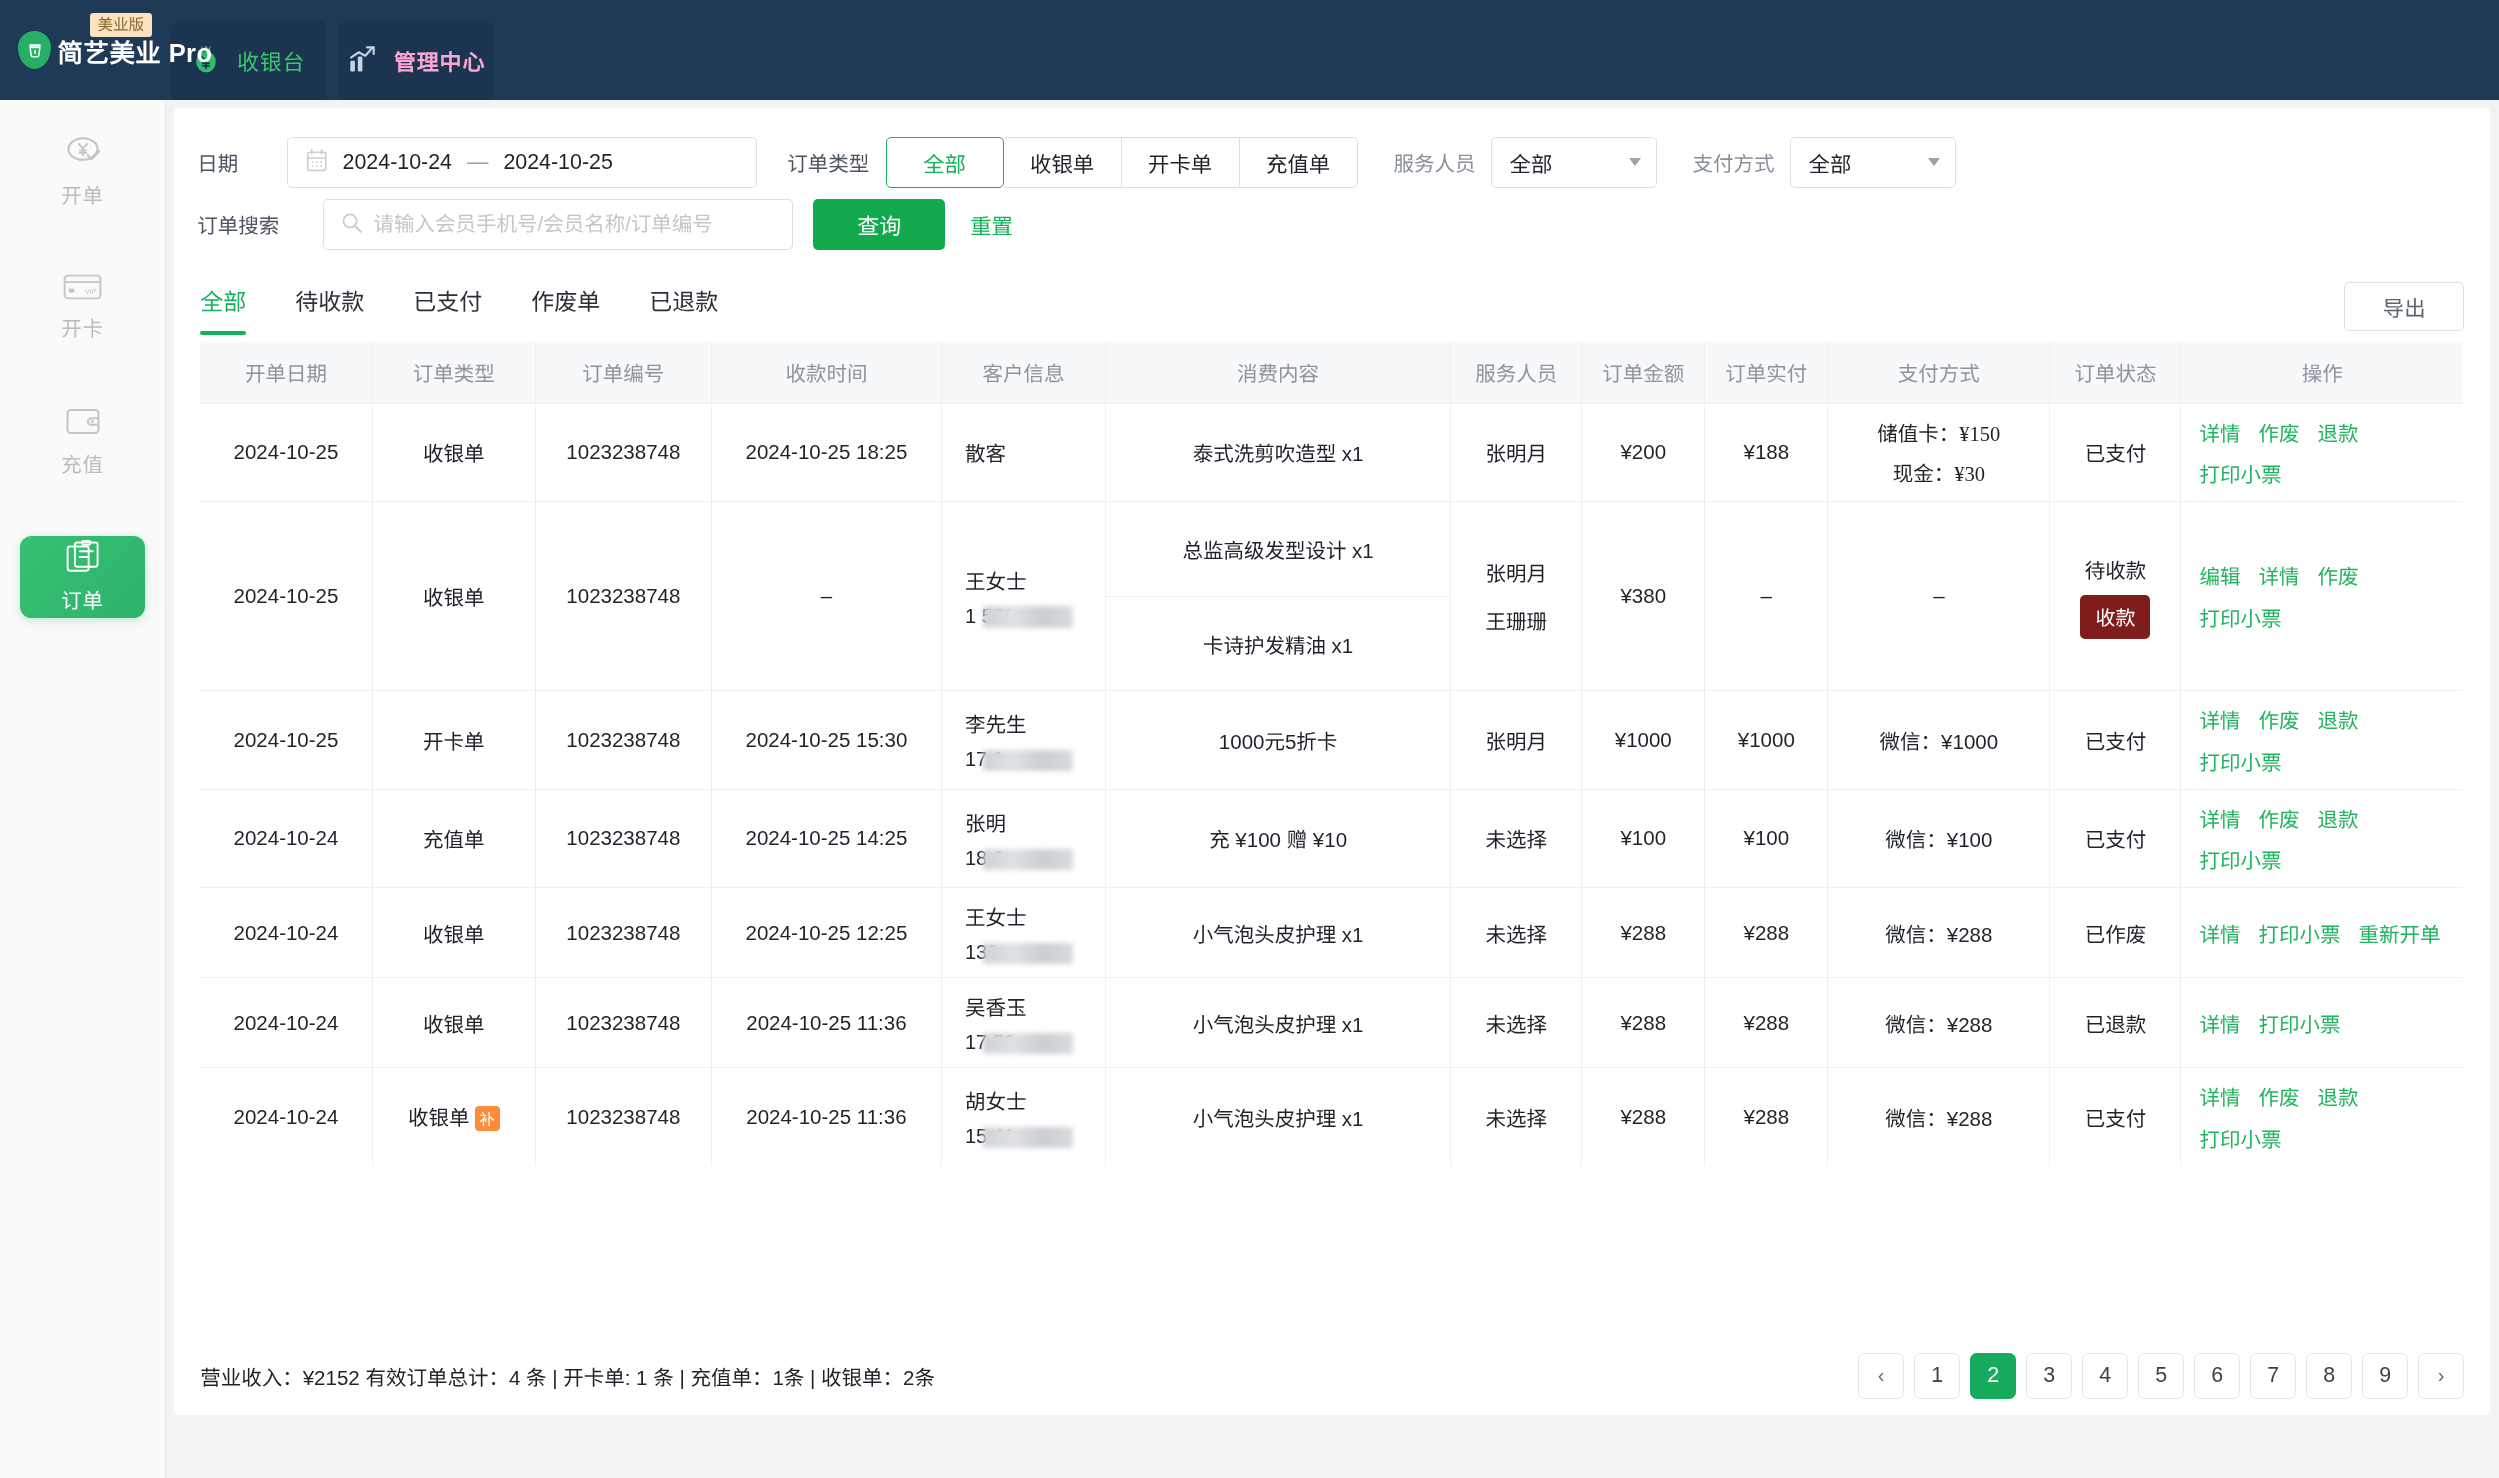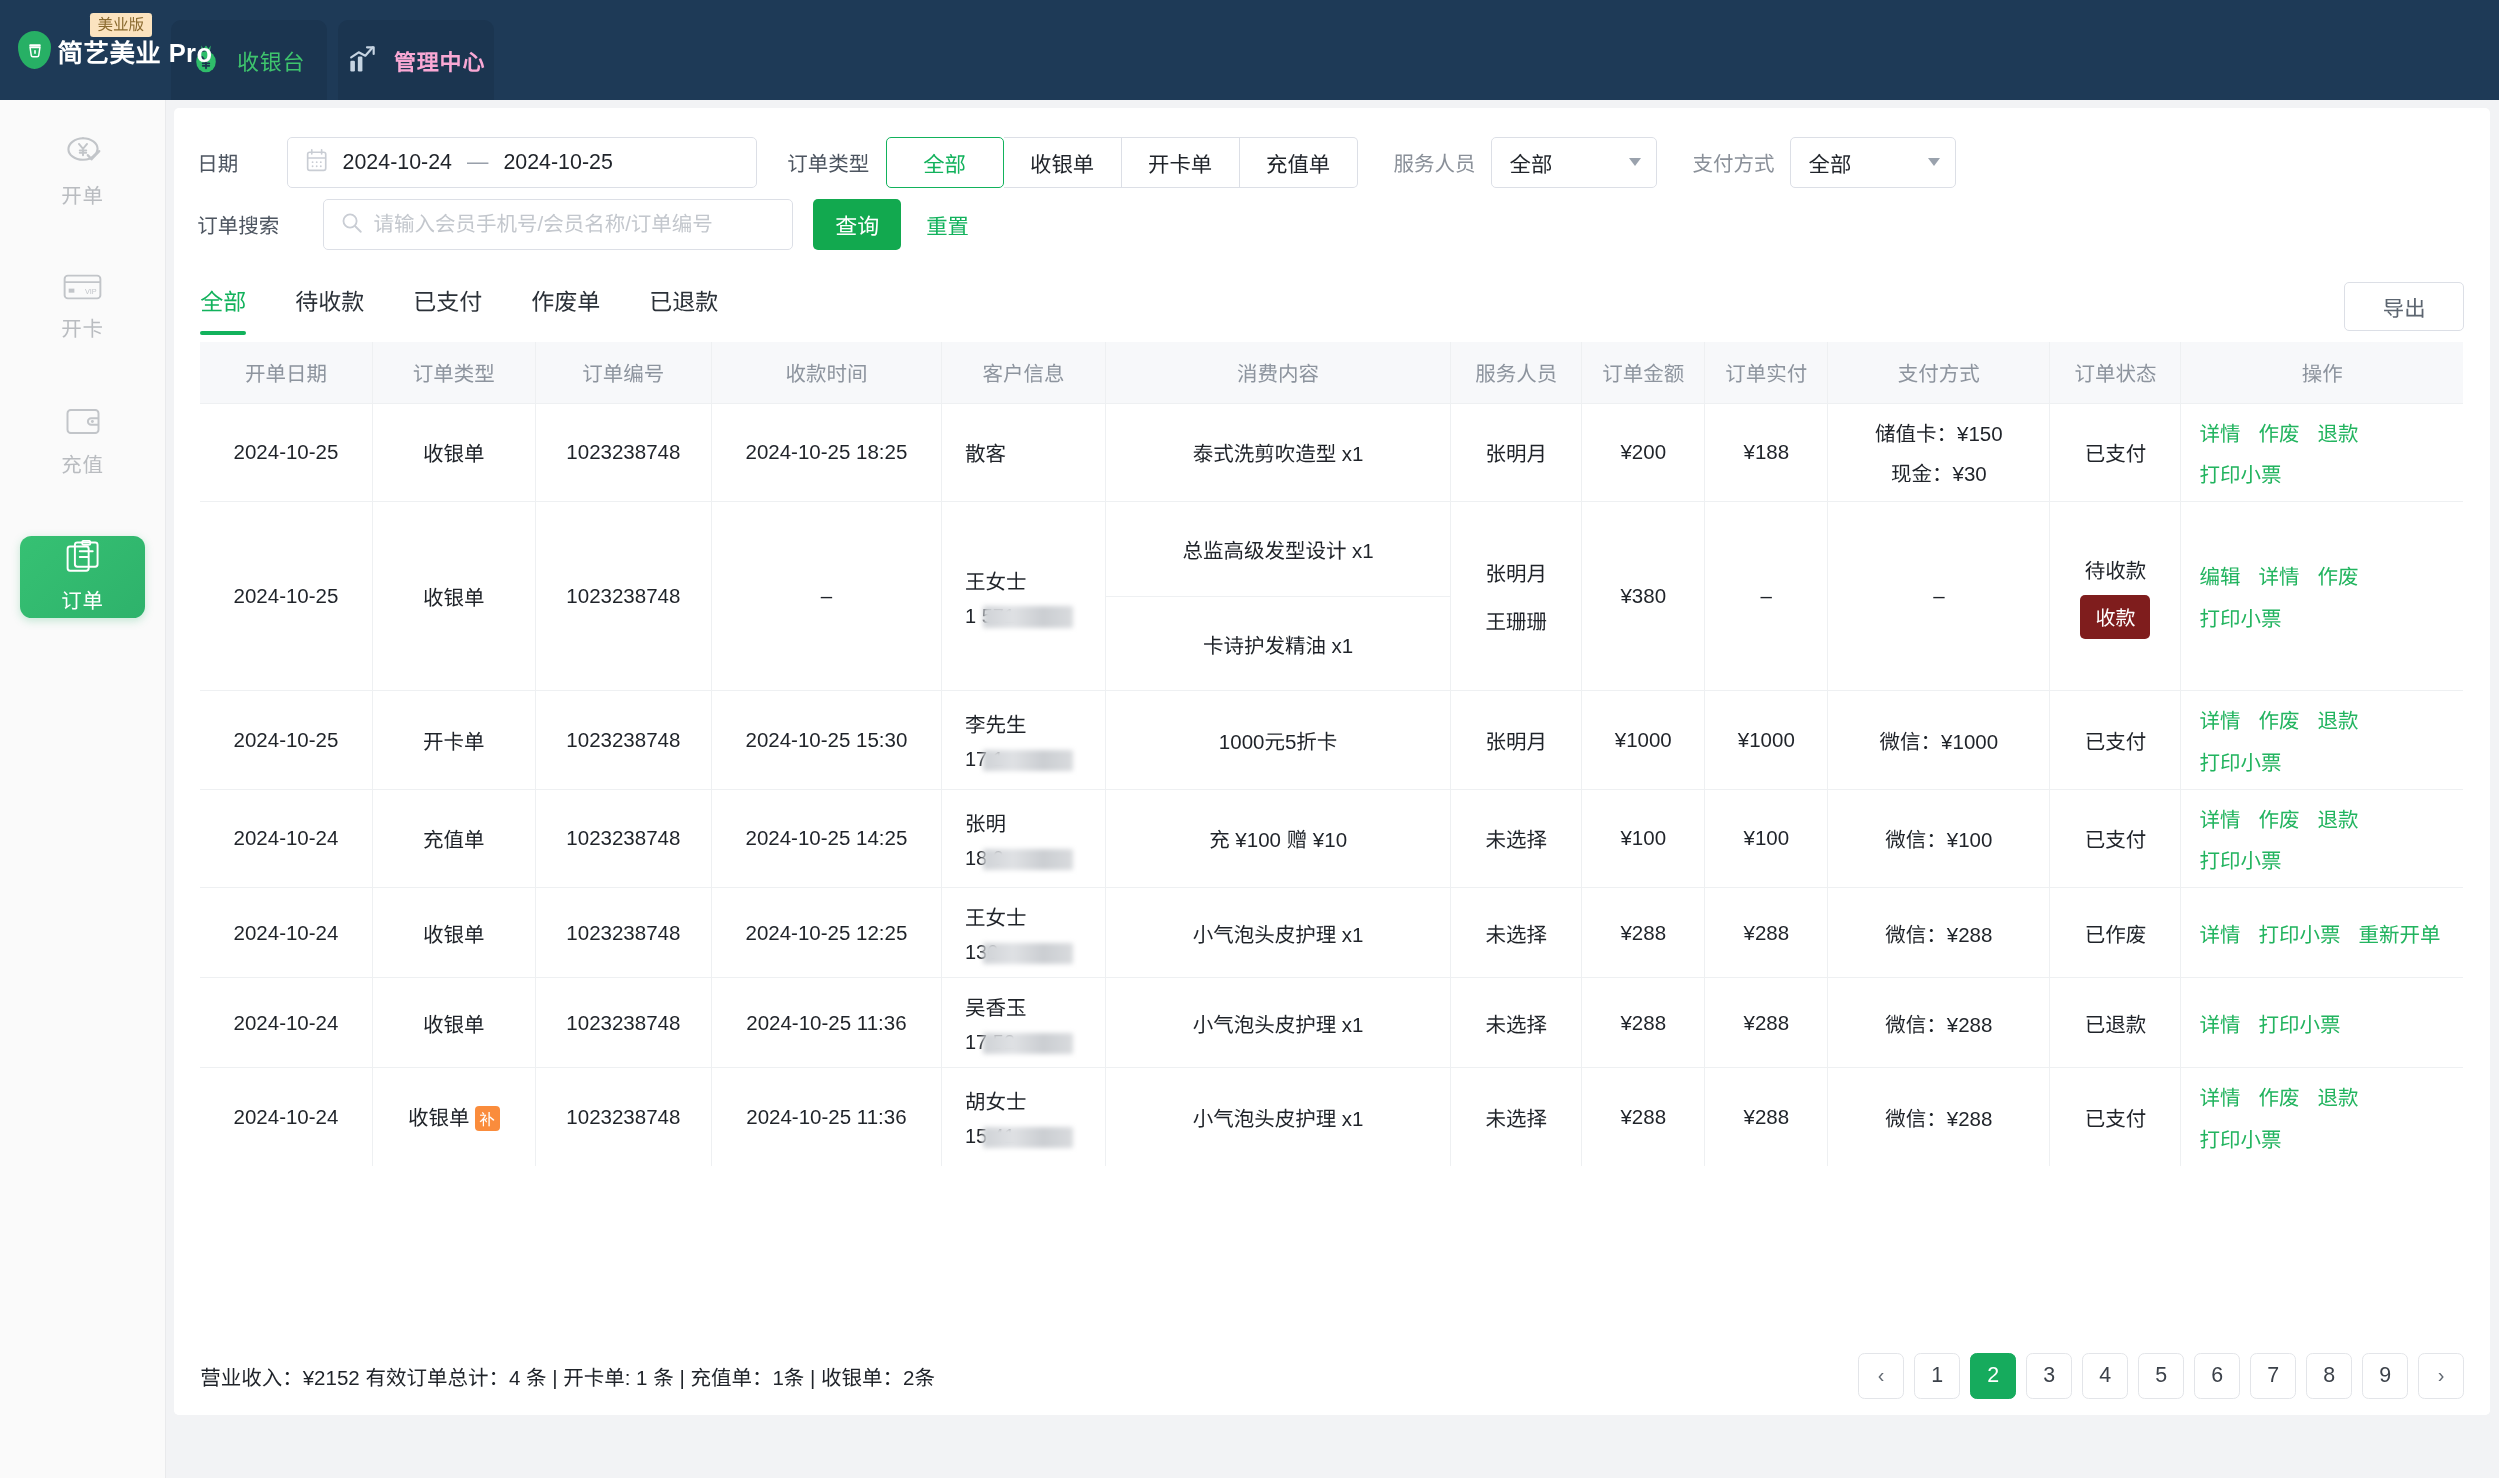--- a/index.html
+++ b/index.html
@@ -181,21 +181,21 @@
     padding: 0 16.4px; background: #fff; margin-left: 36px;
   }
   .searchbox input {
     border: 0; outline: 0; flex: 1;
     font-size: 20.5px; color: #1f2329;
     font-family: inherit; background: transparent;
   }
   .searchbox input::placeholder { color: #c3c7cd; }
   .btn-primary {
     margin-left: 20px;
-    width: 88px; height: 51px;
+    width: 132px; height: 51px;
     background: #12a94f; color: #fff;
     border: 0; border-radius: 5px;
     font-size: 22px; font-family: inherit;
     cursor: pointer;
   }
   .btn-link {
     margin-left: 25px;
     background: transparent; border: 0;
     color: #12b25c; font-size: 21.4px; font-family: inherit; cursor: pointer;
   }
@@ -276,21 +276,21 @@
 
   .items-cell { padding: 0 !important; }
   .item-line {
     height: 94px; display: flex; align-items: center; justify-content: center;
     font-size: 20.5px; color: #1f2329;
   }
   .item-line + .item-line { border-top: 0.8px solid #eef0f2; }
 
   .staff-stack { display:flex; flex-direction: column; gap: 18px; align-items:center; }
 
-  .pay-stack { display:flex; flex-direction: column; gap: 10px; align-items:center; }
+  .pay-stack { display:flex; flex-direction: column; gap: 10px; align-items:center;font-family:Liberation Serif, serif; }
 
   .status-cell { display:flex; flex-direction: column; align-items:center; gap: 11.5px; }
   .status-text { font-size: 20.5px; color: #1f2329; }
   .btn-collect {
     background: #7f1d1d; color: #fff;
     border: 0; border-radius: 5px;
     font-size: 20px; font-family: inherit;
     padding: 7.4px 15px; cursor: pointer;
   }
 

